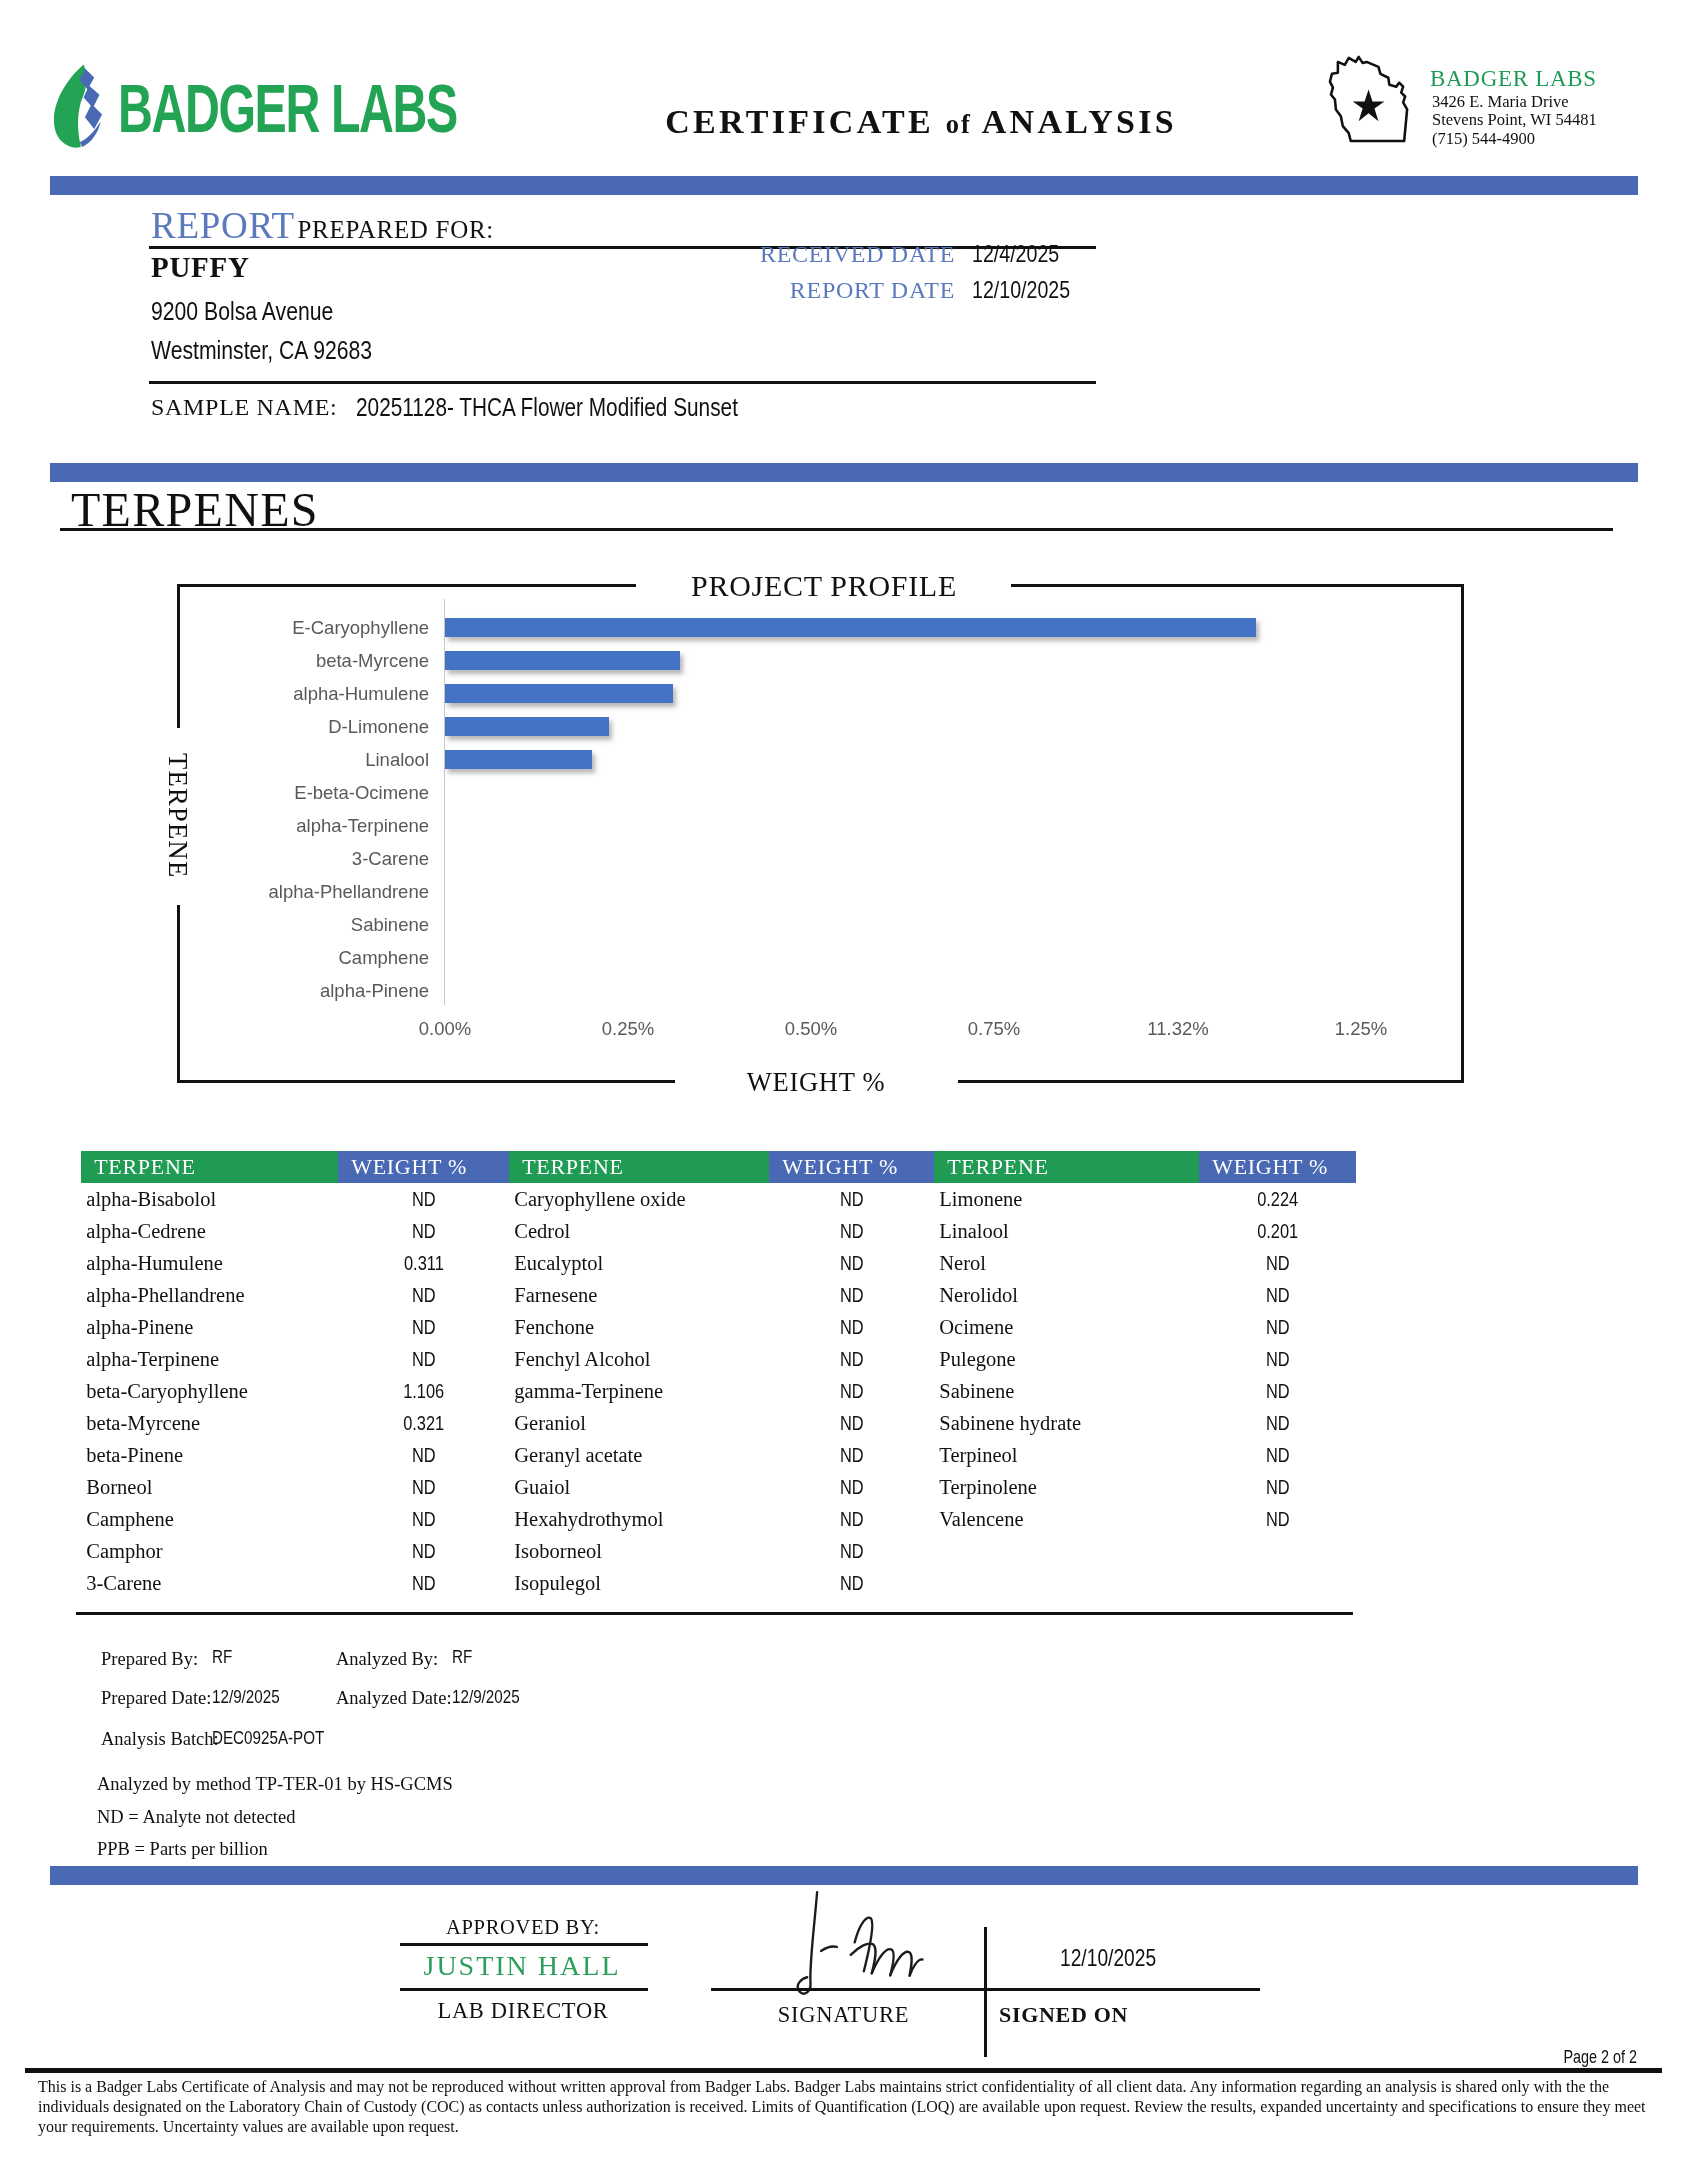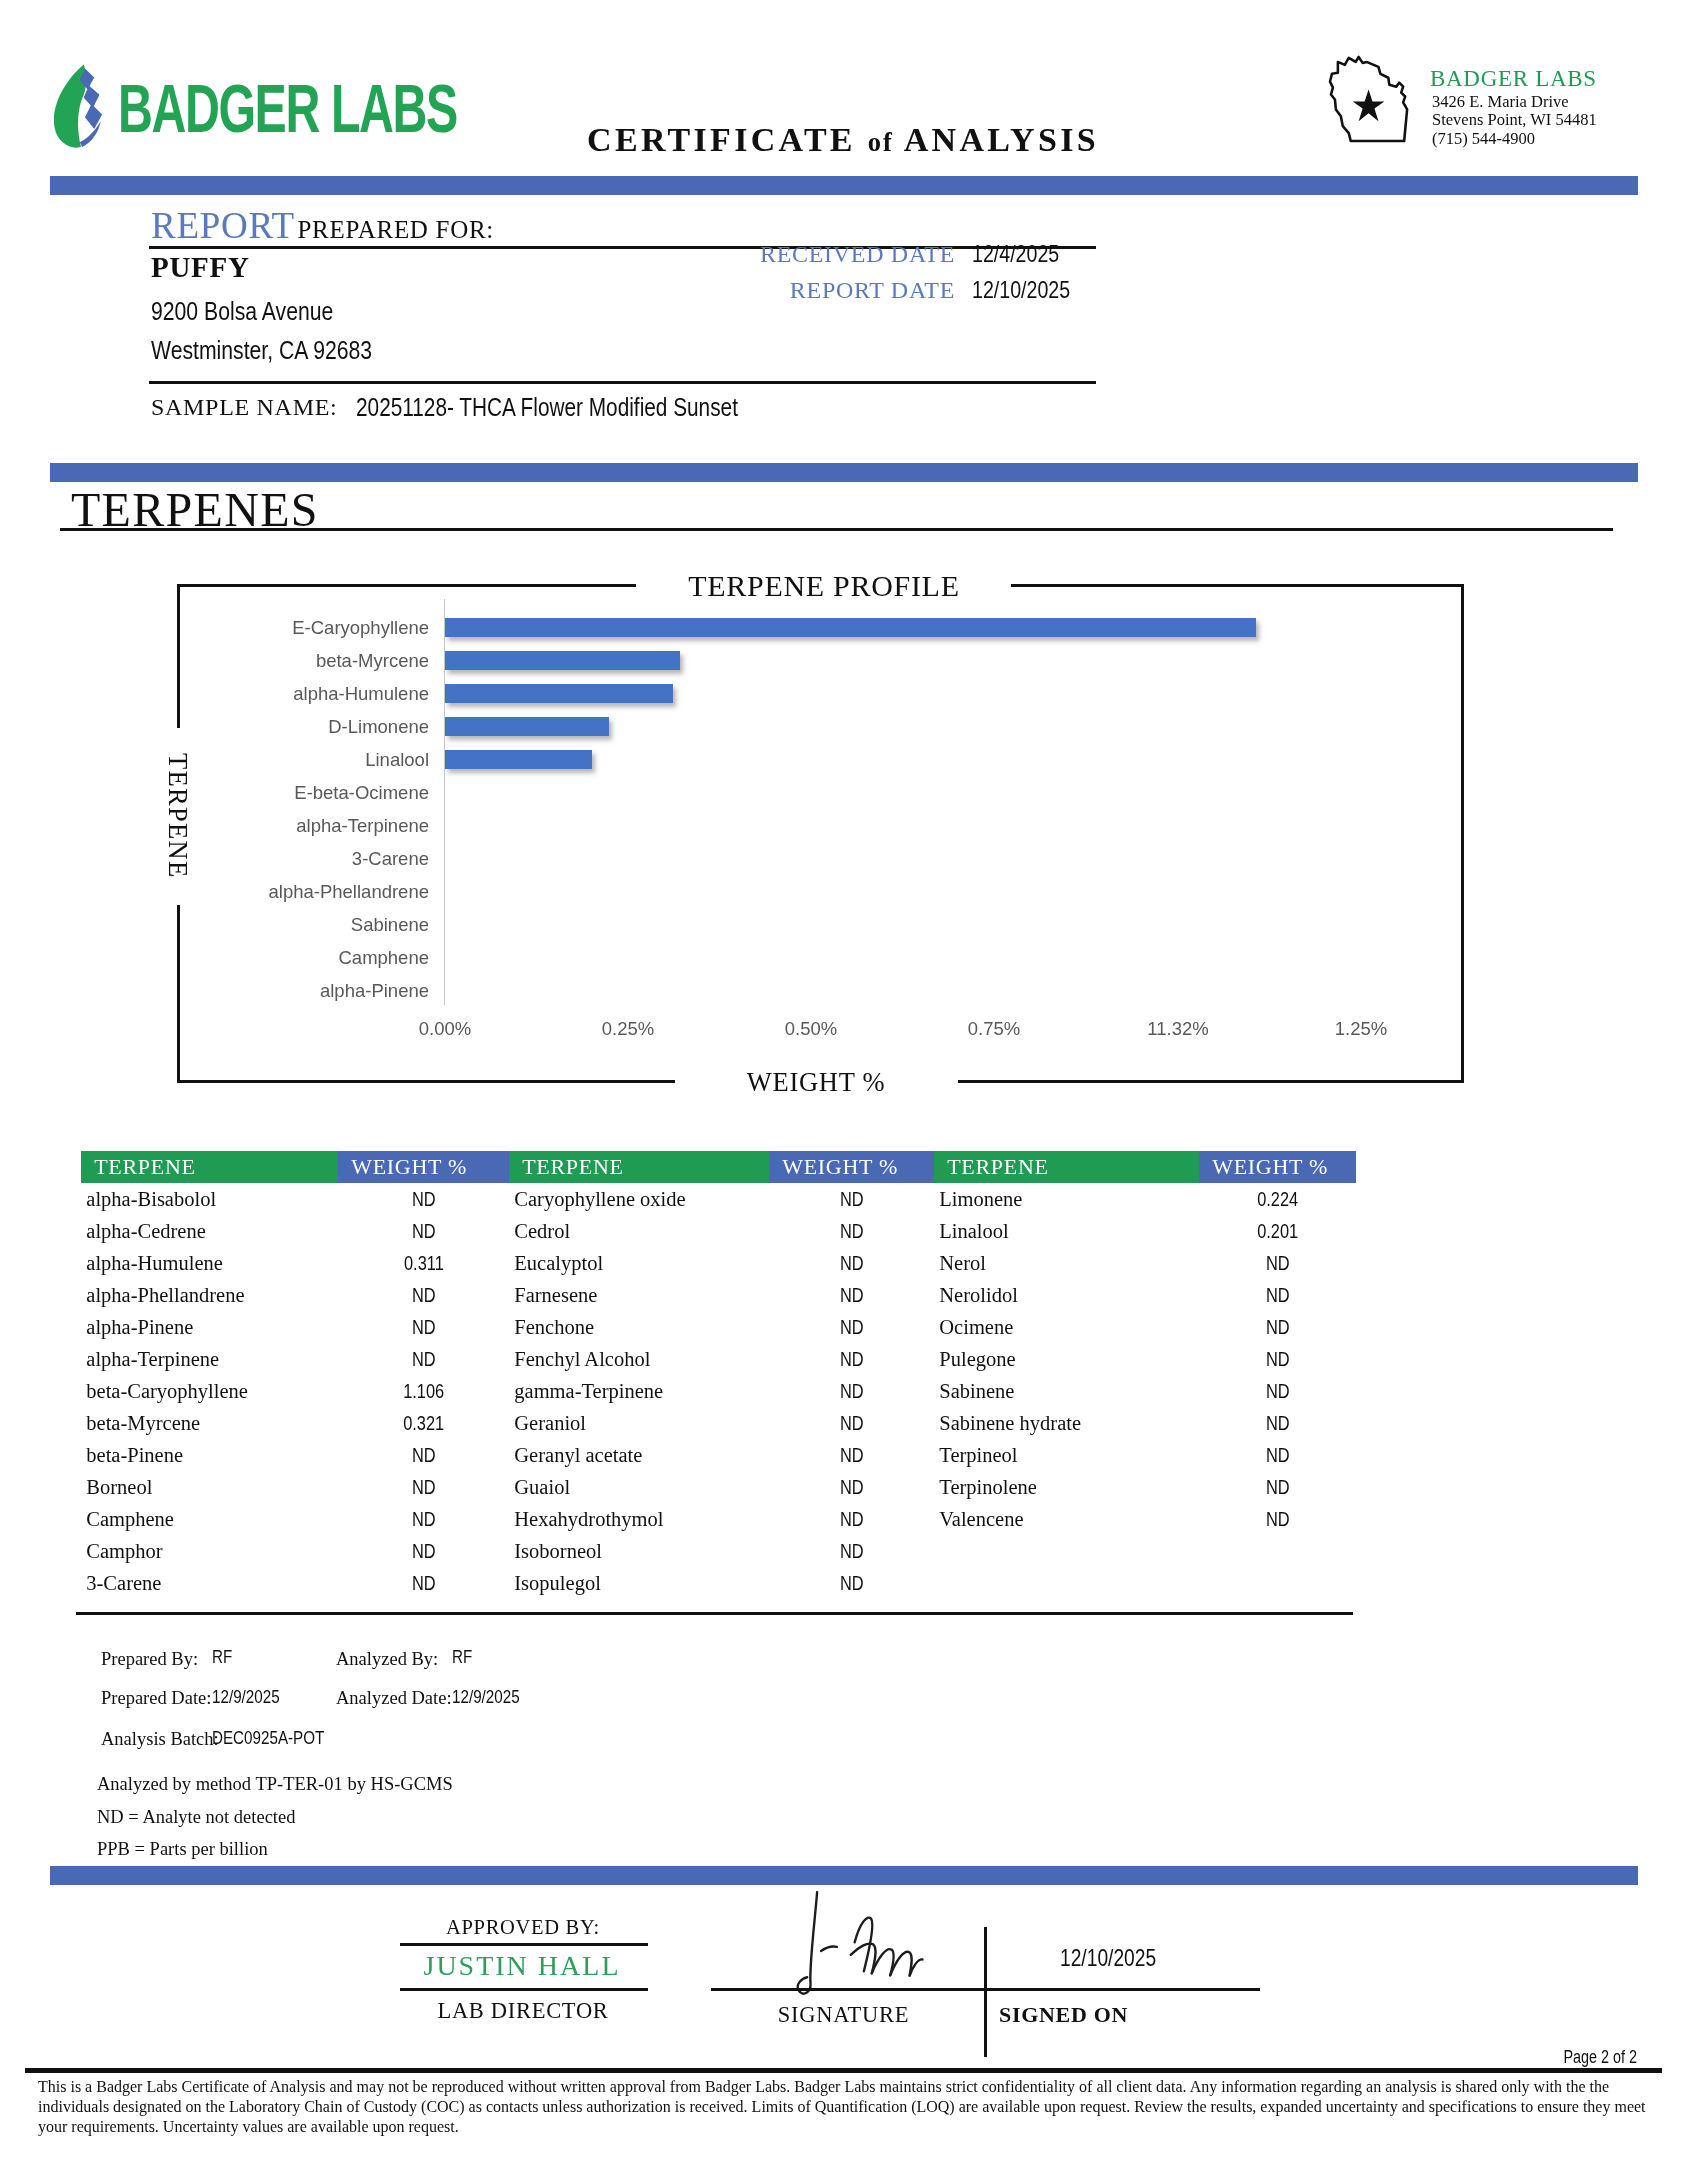--- a/index.html
+++ b/index.html
@@ -12,21 +12,21 @@
   .cond{display:inline-block;transform:scaleX(.8);transform-origin:0 50%;white-space:nowrap;
         font-family:"Liberation Sans","DejaVu Sans",sans-serif;}
   .condc{display:inline-block;transform:scaleX(.8);transform-origin:50% 50%;white-space:nowrap;
         font-family:"Liberation Sans","DejaVu Sans",sans-serif;}
   .condr{display:inline-block;transform:scaleX(.8);transform-origin:100% 50%;white-space:nowrap;
         font-family:"Liberation Sans","DejaVu Sans",sans-serif;}
 
   
   .logo-text{left:118px;top:74px;font-weight:bold;font-size:69px;line-height:69px;
     color:#23a455;letter-spacing:-2px;}
-  .doc-title{left:509px;top:121px;width:668px;text-align:center;font-weight:bold;
+  .doc-title{left:509px;top:103px;width:668px;text-align:right;font-weight:bold;
     letter-spacing:3.3px;font-size:34px;white-space:nowrap;}
   .doc-title .of{font-size:26.5px;letter-spacing:2px;}
   .lab-name{left:1430px;top:66px;font-size:23px;color:#1f9b55;letter-spacing:0.7px;}
   .addr-line{left:1432px;font-size:16.5px;line-height:18.5px;}
   .blue-bar{left:50px;width:1588px;height:18.5px;background:#4a69b4;}
 
   
   .report-word{color:#5b7abd;font-size:37px;letter-spacing:0.7px;}
   .prepared-for{font-size:25px;letter-spacing:0.7px;}
   .hline{background:#111;}
@@ -162,21 +162,21 @@
 <div class="abs hline" style="left:60px;top:528px;width:1553px;height:3.3px;"></div>
 
 <div class="abs frame-seg" style="left:177px;top:584px;width:459px;height:2.6px;"></div>
 <div class="abs frame-seg" style="left:1011px;top:584px;width:453px;height:2.6px;"></div>
 <div class="abs frame-seg" style="left:1461px;top:584px;width:2.6px;height:499px;"></div>
 <div class="abs frame-seg" style="left:177px;top:1080px;width:498px;height:2.6px;"></div>
 <div class="abs frame-seg" style="left:958px;top:1080px;width:505px;height:2.6px;"></div>
 <div class="abs frame-seg" style="left:177px;top:584px;width:2.6px;height:144px;"></div>
 <div class="abs frame-seg" style="left:177px;top:905px;width:2.6px;height:178px;"></div>
 
-<div class="abs chart-title">TERPENE PROFILE</div>
+<div class="abs chart-title">PROJECT PROFILE</div>
 <div class="abs chart-ylabel">TERPENE</div>
 <div class="abs chart-xlabel">WEIGHT %</div>
 
 <div class="abs" id="chart-labels">
     <div class="cat-label">E-Caryophyllene</div>
     <div class="cat-label">beta-Myrcene</div>
     <div class="cat-label">alpha-Humulene</div>
     <div class="cat-label">D-Limonene</div>
     <div class="cat-label">Linalool</div>
     <div class="cat-label">E-beta-Ocimene</div>

